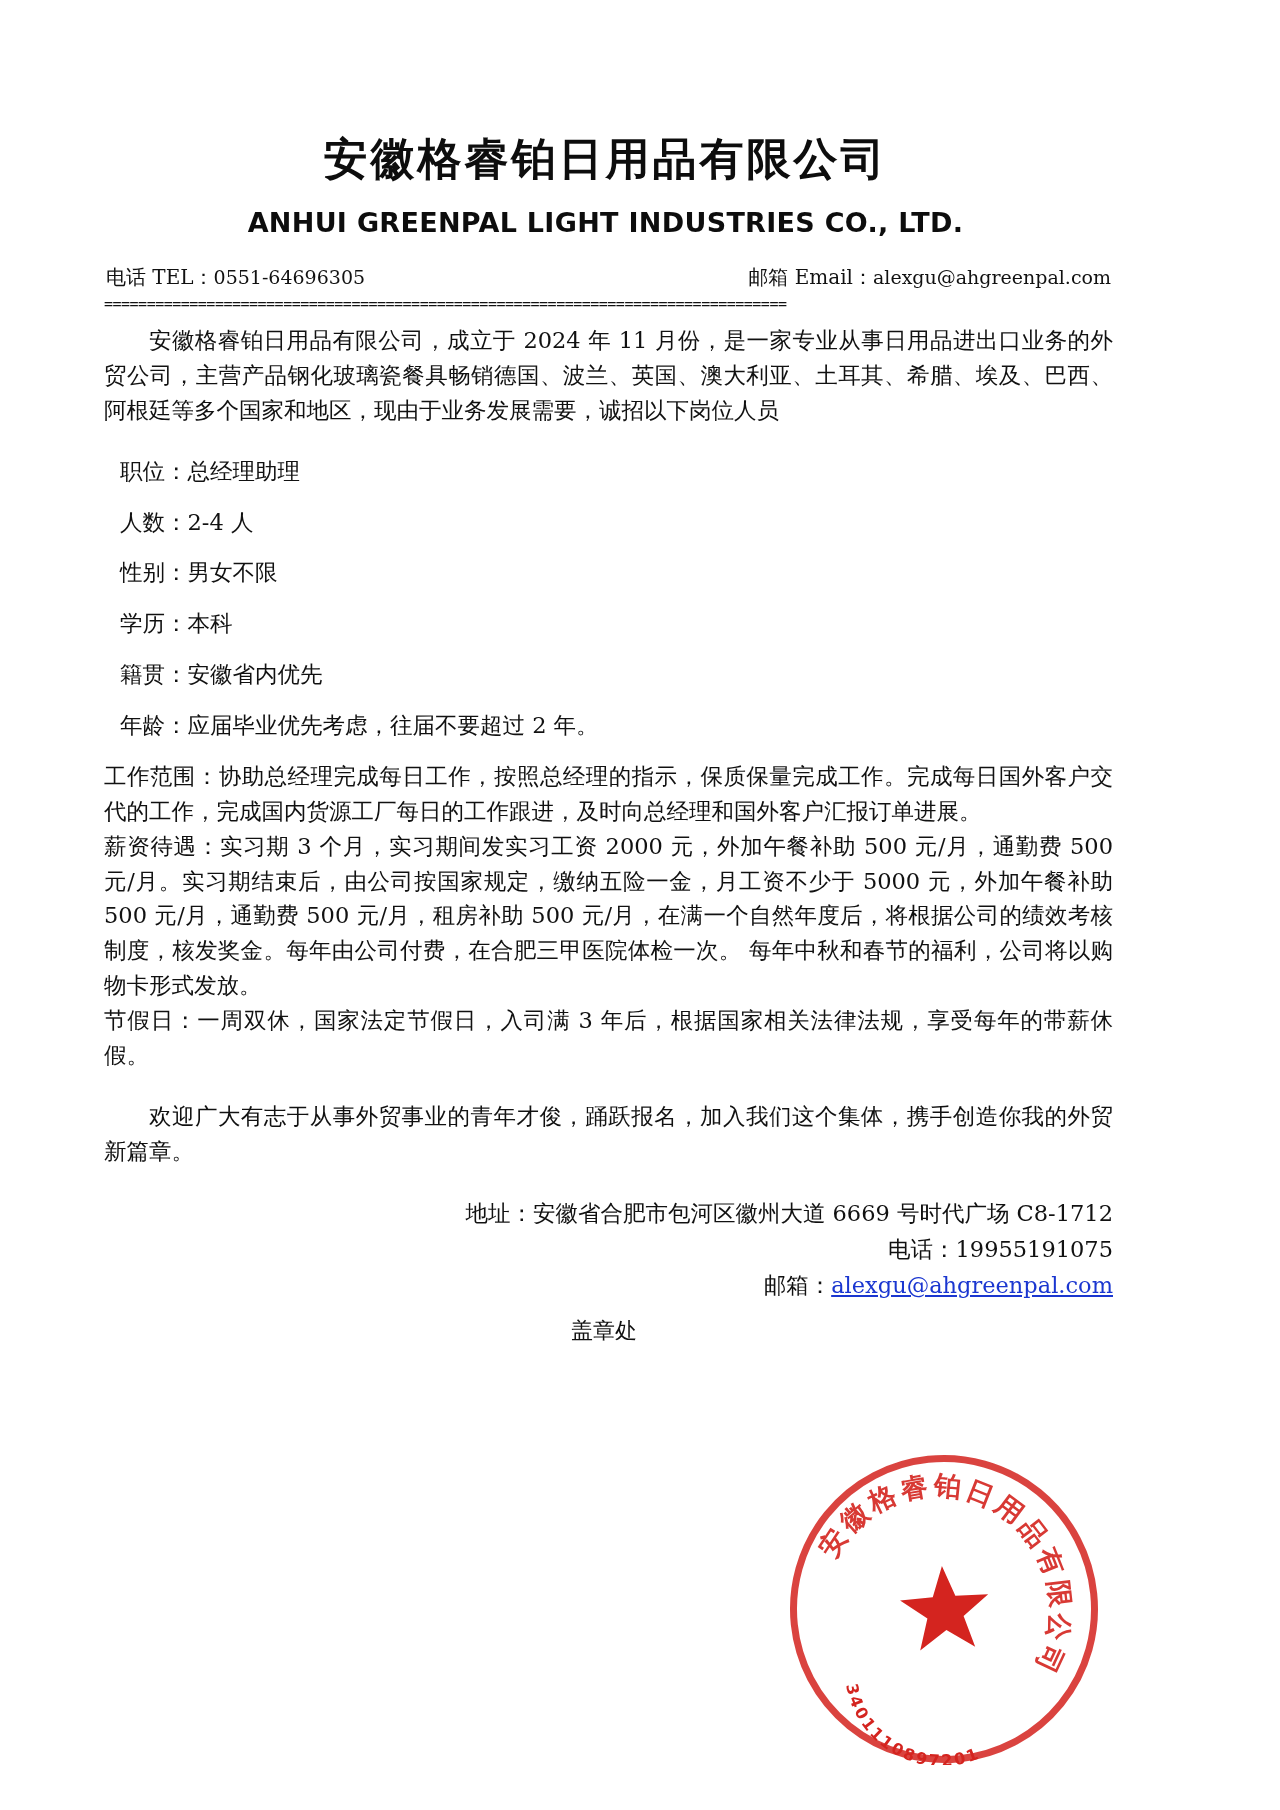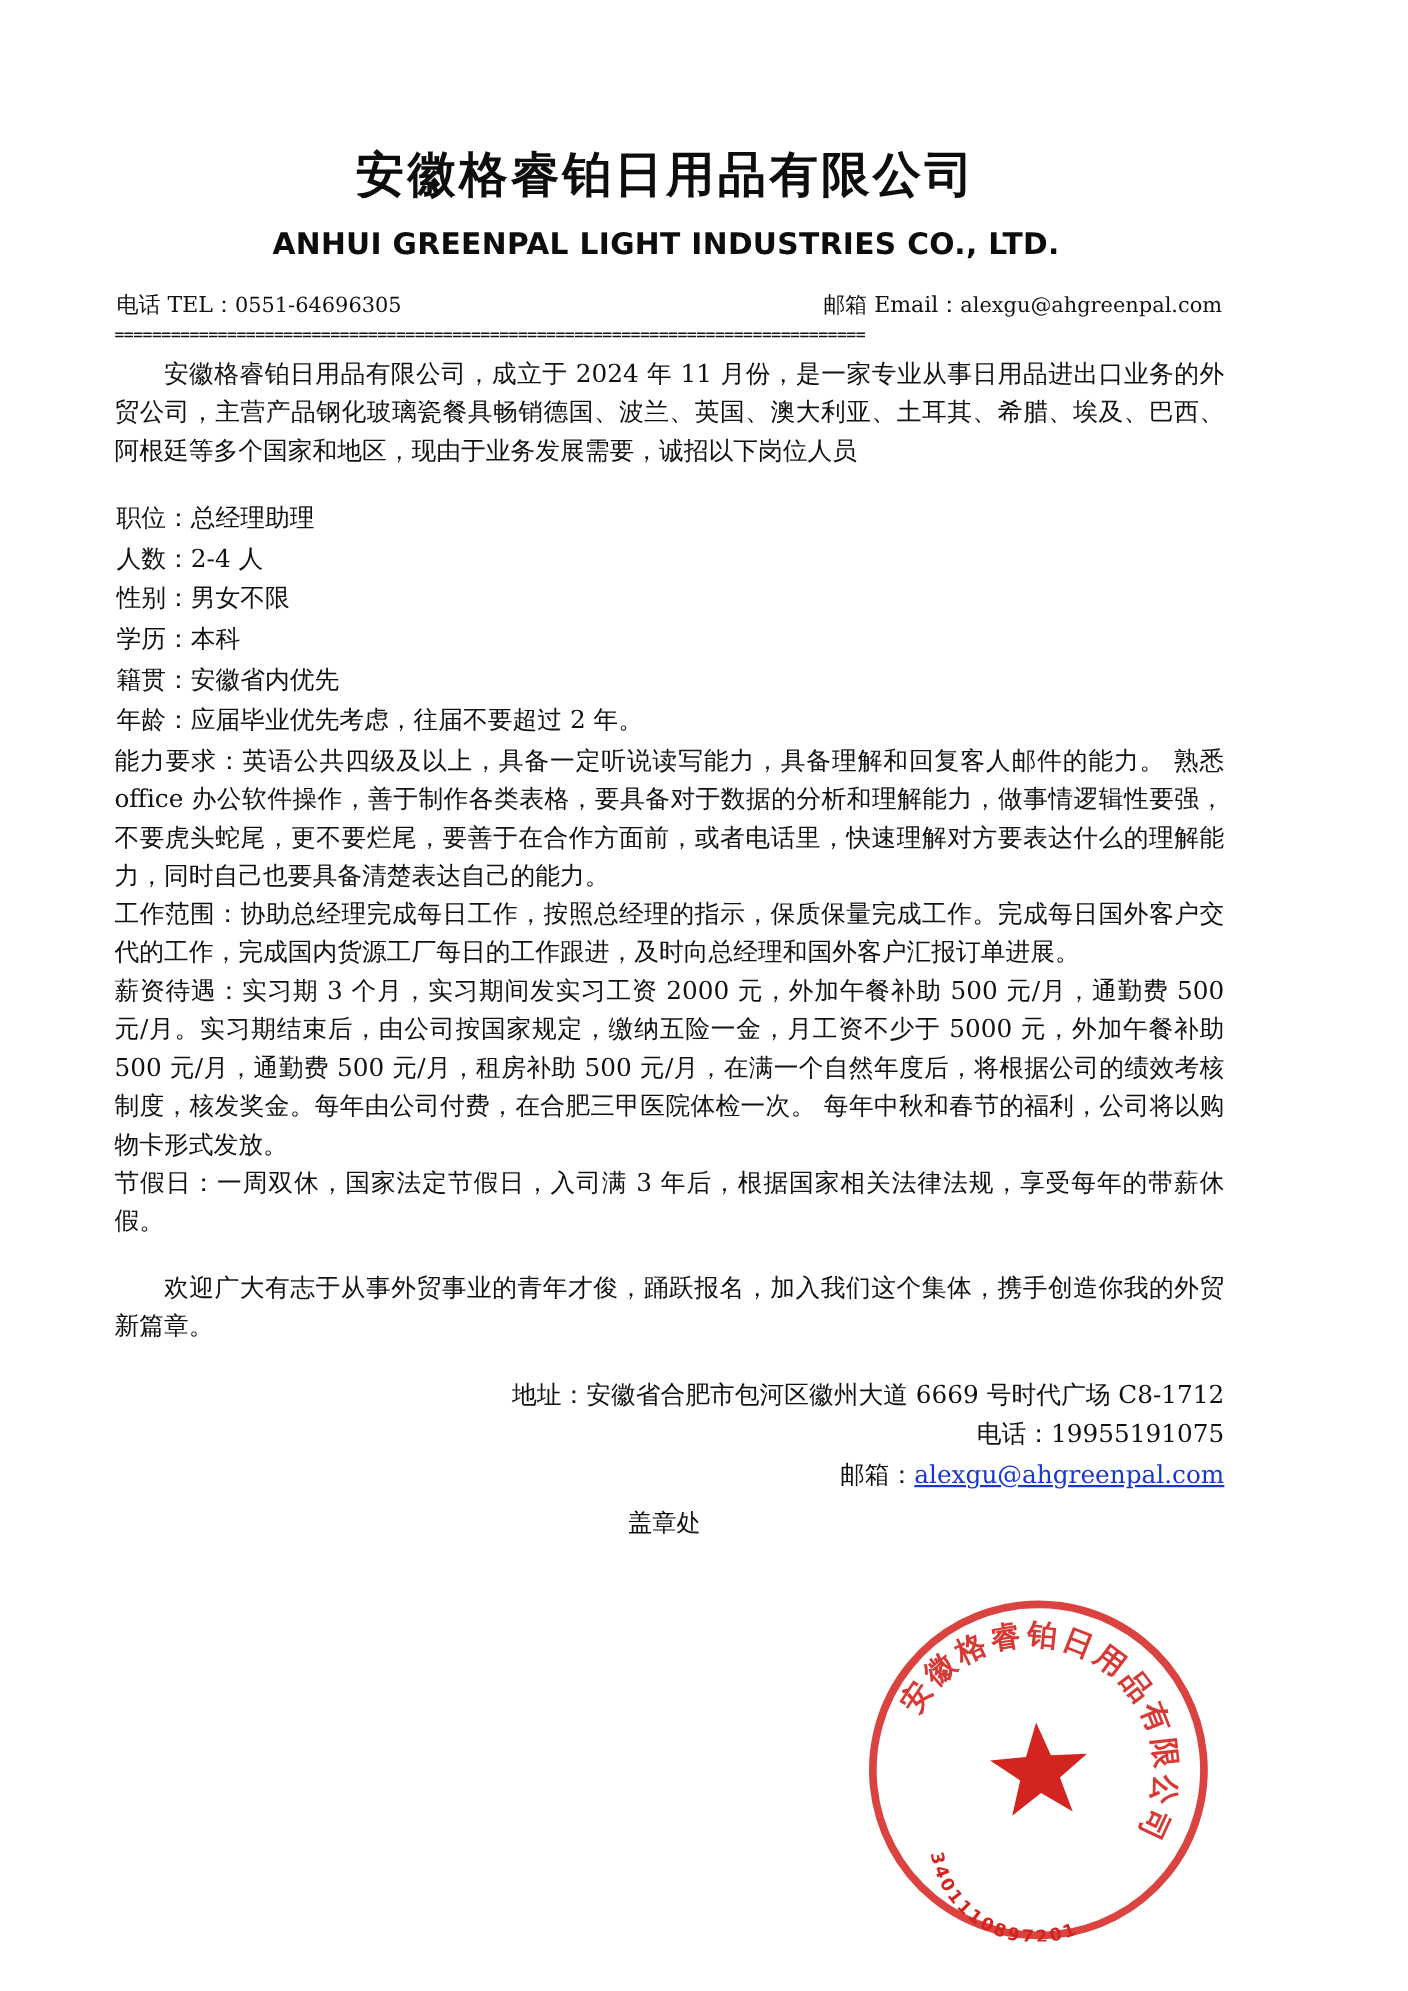--- a/index.html
+++ b/index.html
@@ -81,21 +81,21 @@
     margin: 0 0 0 0;
   }
   p.intro {
     text-indent: 2em;
     margin-bottom: 26px;
   }
   .fields {
     margin-bottom: 0;
   }
   .field-line {
-    margin: 2px;
+    margin: 16px;
     line-height: 1.55;
   }
   .flow-para {
     margin: 0;
     line-height: 1.55;
     text-align: justify;
   }
   .gap {
     height: 26px;
   }
@@ -194,21 +194,20 @@
 
       <div class="fields">
         <p class="field-line"><span>职位：</span><span>总经理助理</span></p>
         <p class="field-line"><span>人数：</span><span>2-4 人</span></p>
         <p class="field-line"><span>性别：</span><span>男女不限</span></p>
         <p class="field-line"><span>学历：</span><span>本科</span></p>
         <p class="field-line"><span>籍贯：</span><span>安徽省内优先</span></p>
         <p class="field-line"><span>年龄：</span><span>应届毕业优先考虑，往届不要超过 2 年。</span></p>
       </div>
 
-      <p class="flow-para">能力要求：英语公共四级及以上，具备一定听说读写能力，具备理解和回复客人邮件的能力。 熟悉 office 办公软件操作，善于制作各类表格，要具备对于数据的分析和理解能力，做事情逻辑性要强，不要虎头蛇尾，更不要烂尾，要善于在合作方面前，或者电话里，快速理解对方要表达什么的理解能力，同时自己也要具备清楚表达自己的能力。</p>
       <p class="flow-para">工作范围：协助总经理完成每日工作，按照总经理的指示，保质保量完成工作。完成每日国外客户交代的工作，完成国内货源工厂每日的工作跟进，及时向总经理和国外客户汇报订单进展。</p>
       <p class="flow-para">薪资待遇：实习期 3 个月，实习期间发实习工资 2000 元，外加午餐补助 500 元/月，通勤费 500 元/月。实习期结束后，由公司按国家规定，缴纳五险一金，月工资不少于 5000 元，外加午餐补助 500 元/月，通勤费 500 元/月，租房补助 500 元/月，在满一个自然年度后，将根据公司的绩效考核制度，核发奖金。每年由公司付费，在合肥三甲医院体检一次。 每年中秋和春节的福利，公司将以购物卡形式发放。</p>
       <p class="flow-para">节假日：一周双休，国家法定节假日，入司满 3 年后，根据国家相关法律法规，享受每年的带薪休假。</p>
 
       <div class="gap"></div>
 
       <p class="welcome">欢迎广大有志于从事外贸事业的青年才俊，踊跃报名，加入我们这个集体，携手创造你我的外贸新篇章。</p>
     </div>
 
     <div class="footer-block">

